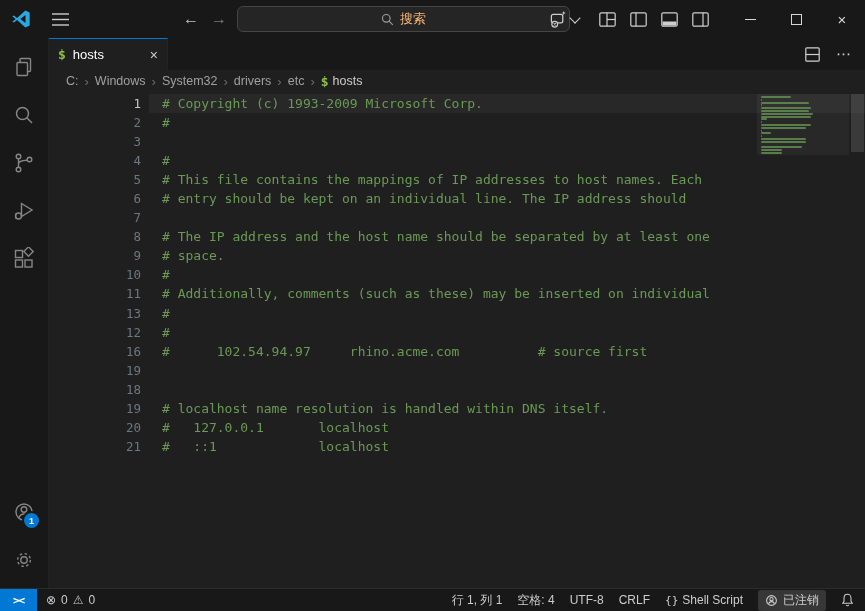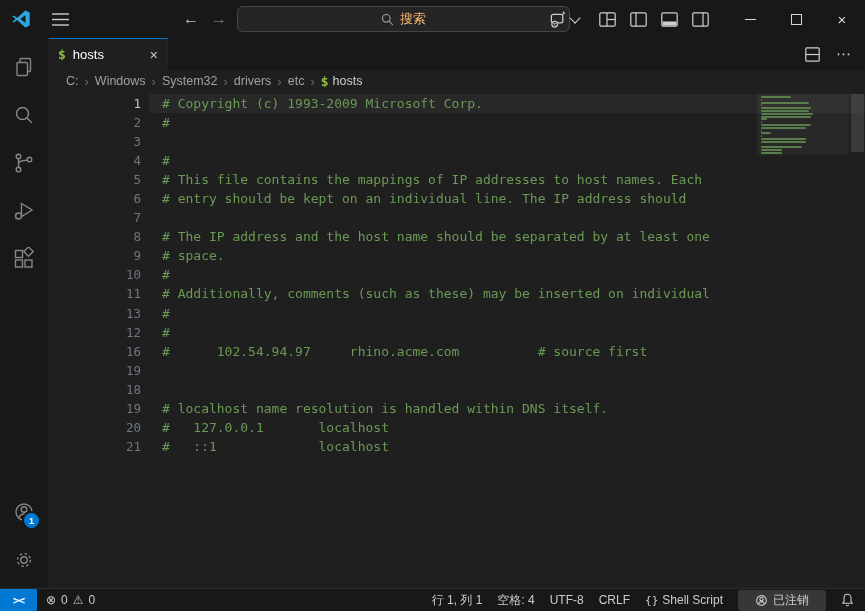--- a/index.html
+++ b/index.html
@@ -66,21 +66,21 @@
   
   .statusbar{height:22px;background:#181818;border-top:1px solid #2b2b2b;display:flex;align-items:center;
              font-size:12px;color:#cccccc;flex:none;}
   .remote{width:37px;height:22px;background:#0078d4;color:#ffffff;display:flex;align-items:center;justify-content:center;
           font-family:"DejaVu Sans Mono",monospace;font-size:11px;font-weight:bold;letter-spacing:-1px;}
   .problems{margin-left:9px;display:flex;align-items:center;gap:5px;}
   .prob-ico{font-size:12px;}
   .sb-right{margin-left:auto;display:flex;align-items:center;gap:15px;padding-right:11px;}
   .sb-item{display:flex;align-items:center;gap:4px;}
   .braces{font-family:"DejaVu Sans Mono",monospace;font-size:11px;color:#cccccc;}
-  .account-chip{background:#373737;border-radius:3px;padding:2px 17px;display:flex;align-items:center;gap:5px;}
+  .account-chip{background:#373737;border-radius:3px;padding:2px 7px;display:flex;align-items:center;gap:5px;}
 
   svg{display:block;}
 </style>
 </head>
 <body>
 
 <div class="app">
 
   <div class="titlebar">
     <div class="logo">

